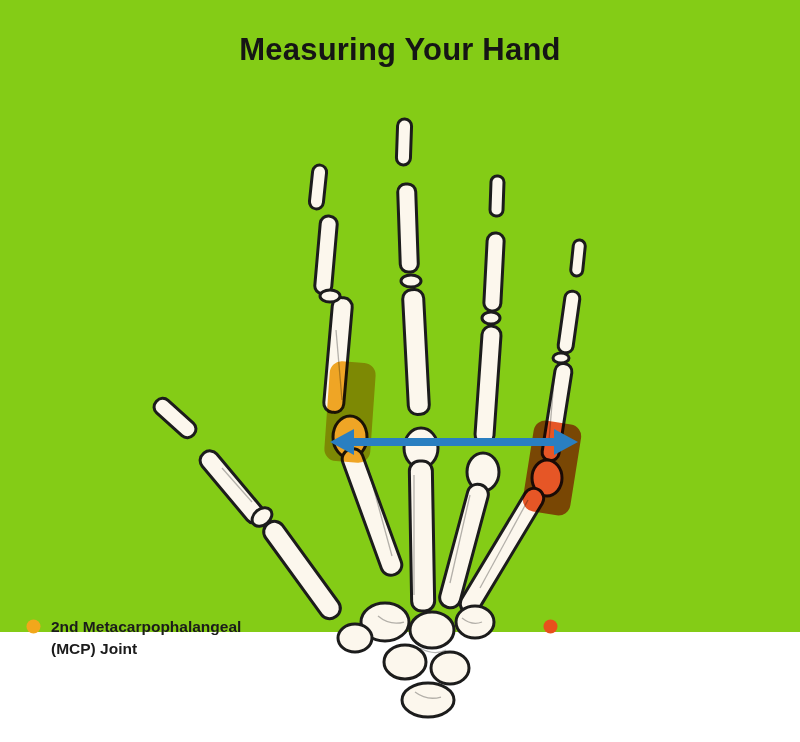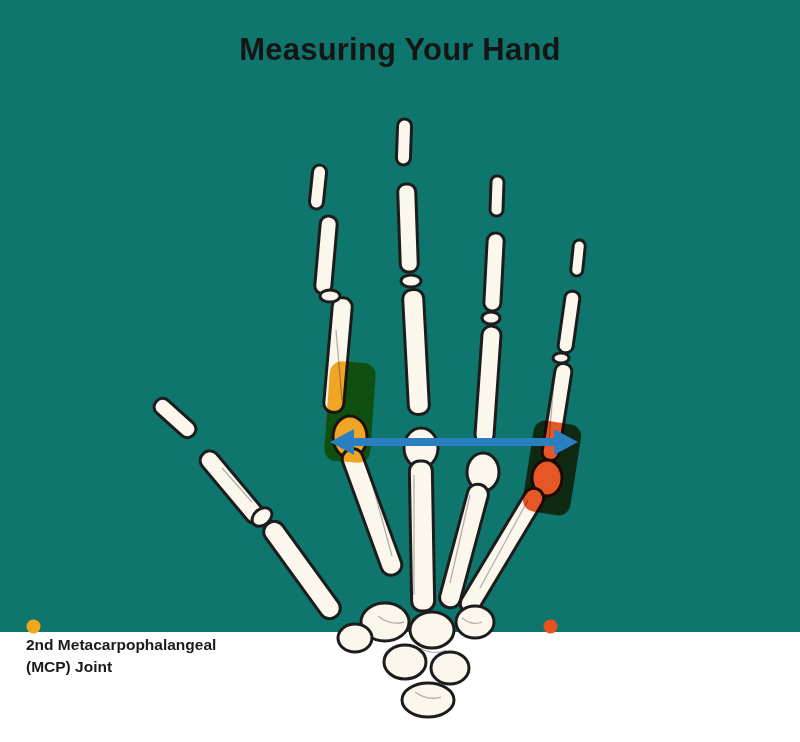--- a/index.html
+++ b/index.html
@@ -2,28 +2,28 @@
 <html><head>
 <meta charset="utf-8">
 <style>
   * { margin: 0; padding: 0; box-sizing: border-box; }
   html, body { background: #ffffff; }
   body {
     width: 800px; height: 742px;
     font-family: "Liberation Sans", sans-serif;
     position: relative; overflow: hidden;
   }
-  .canvas { position: relative; width: 800px; height: 632px; background: #0f766e; }
+  .canvas { position: relative; width: 800px; height: 632px; background: #84cc16; }
   .hand-svg { position: absolute; left: 0; top: 0; width: 800px; height: 742px; }
   .title {
     position: absolute; top: 32px; left: 0; width: 100%;
     text-align: center; font-size: 31px; font-weight: bold;
     color: #151515; letter-spacing: 0.2px;
   }
-  .legend { position: absolute; display: flex; gap: 0; align-items: flex-start; flex-direction: column; }
+  .legend { position: absolute; display: flex; gap: 10px; align-items: flex-start; }
   .legend-left  { left: 26px;  top: 616px; }
   .legend-right { left: 543px; top: 616px; }
   .legend-label {
     font-weight: bold; font-size: 15.5px; line-height: 22px;
     color: #1b1b1b; max-width: 212px;
   }
   .dot-svg { margin-top: 3px; flex: none; }
   .bones { stroke: #1c1c1c; stroke-width: 3px; stroke-linejoin: round; }
   .highlight { mix-blend-mode: multiply; opacity: 0.95; stroke: none; }
   .sketch { stroke: #1c1c1c; stroke-width: 1.3px; fill: none; opacity: 0.32; }

